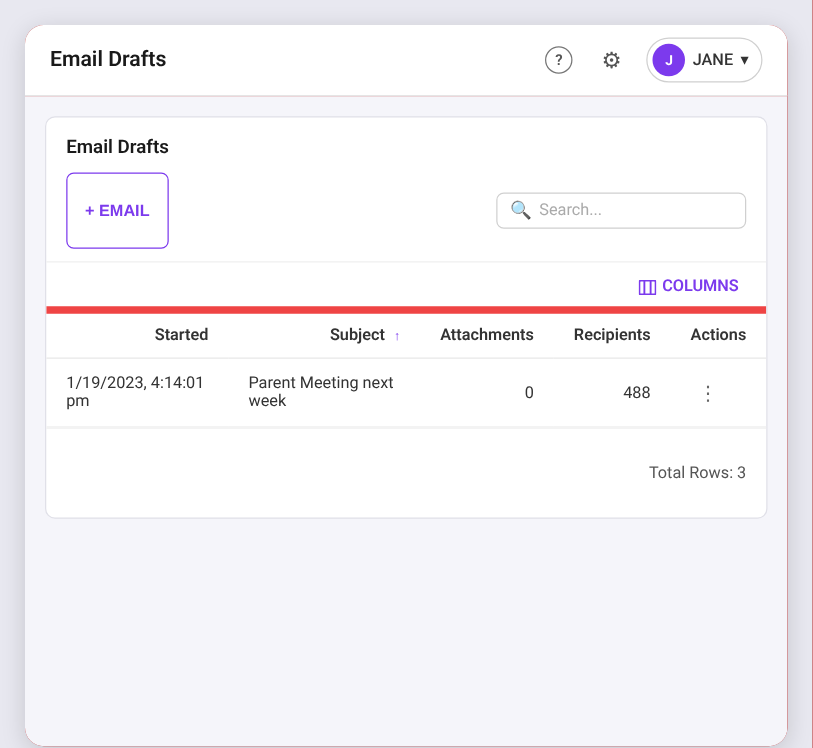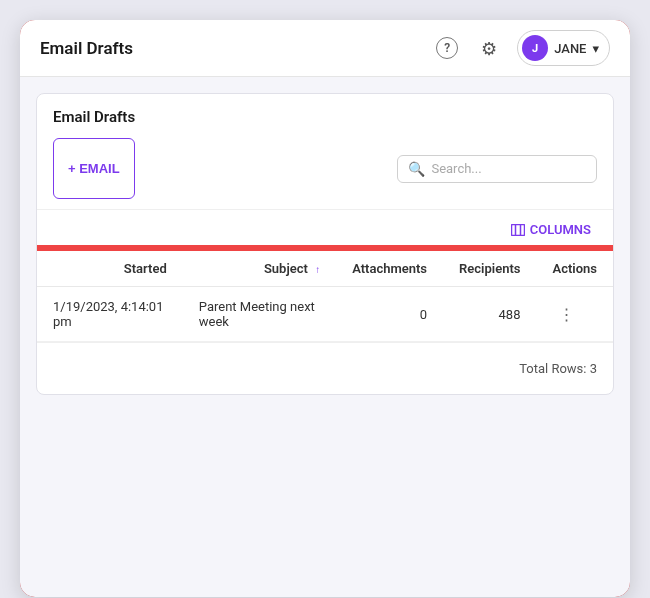--- a/index.html
+++ b/index.html
@@ -211,21 +211,21 @@
       color: #666;
       font-size: 16px;
       cursor: pointer;
       padding: 2px 6px;
       border-radius: 4px;
     }
 
     .footer {
       display: flex;
       justify-content: flex-end;
-      padding: 18px 16px;
+      padding: 28px 16px;
       font-size: 13px;
       color: #555;
       border-top: 1px solid #efefef;
     }
 
     .circle-q {
       width: 22px;
       height: 22px;
       border: 1.5px solid #777;
       border-radius: 50%;

